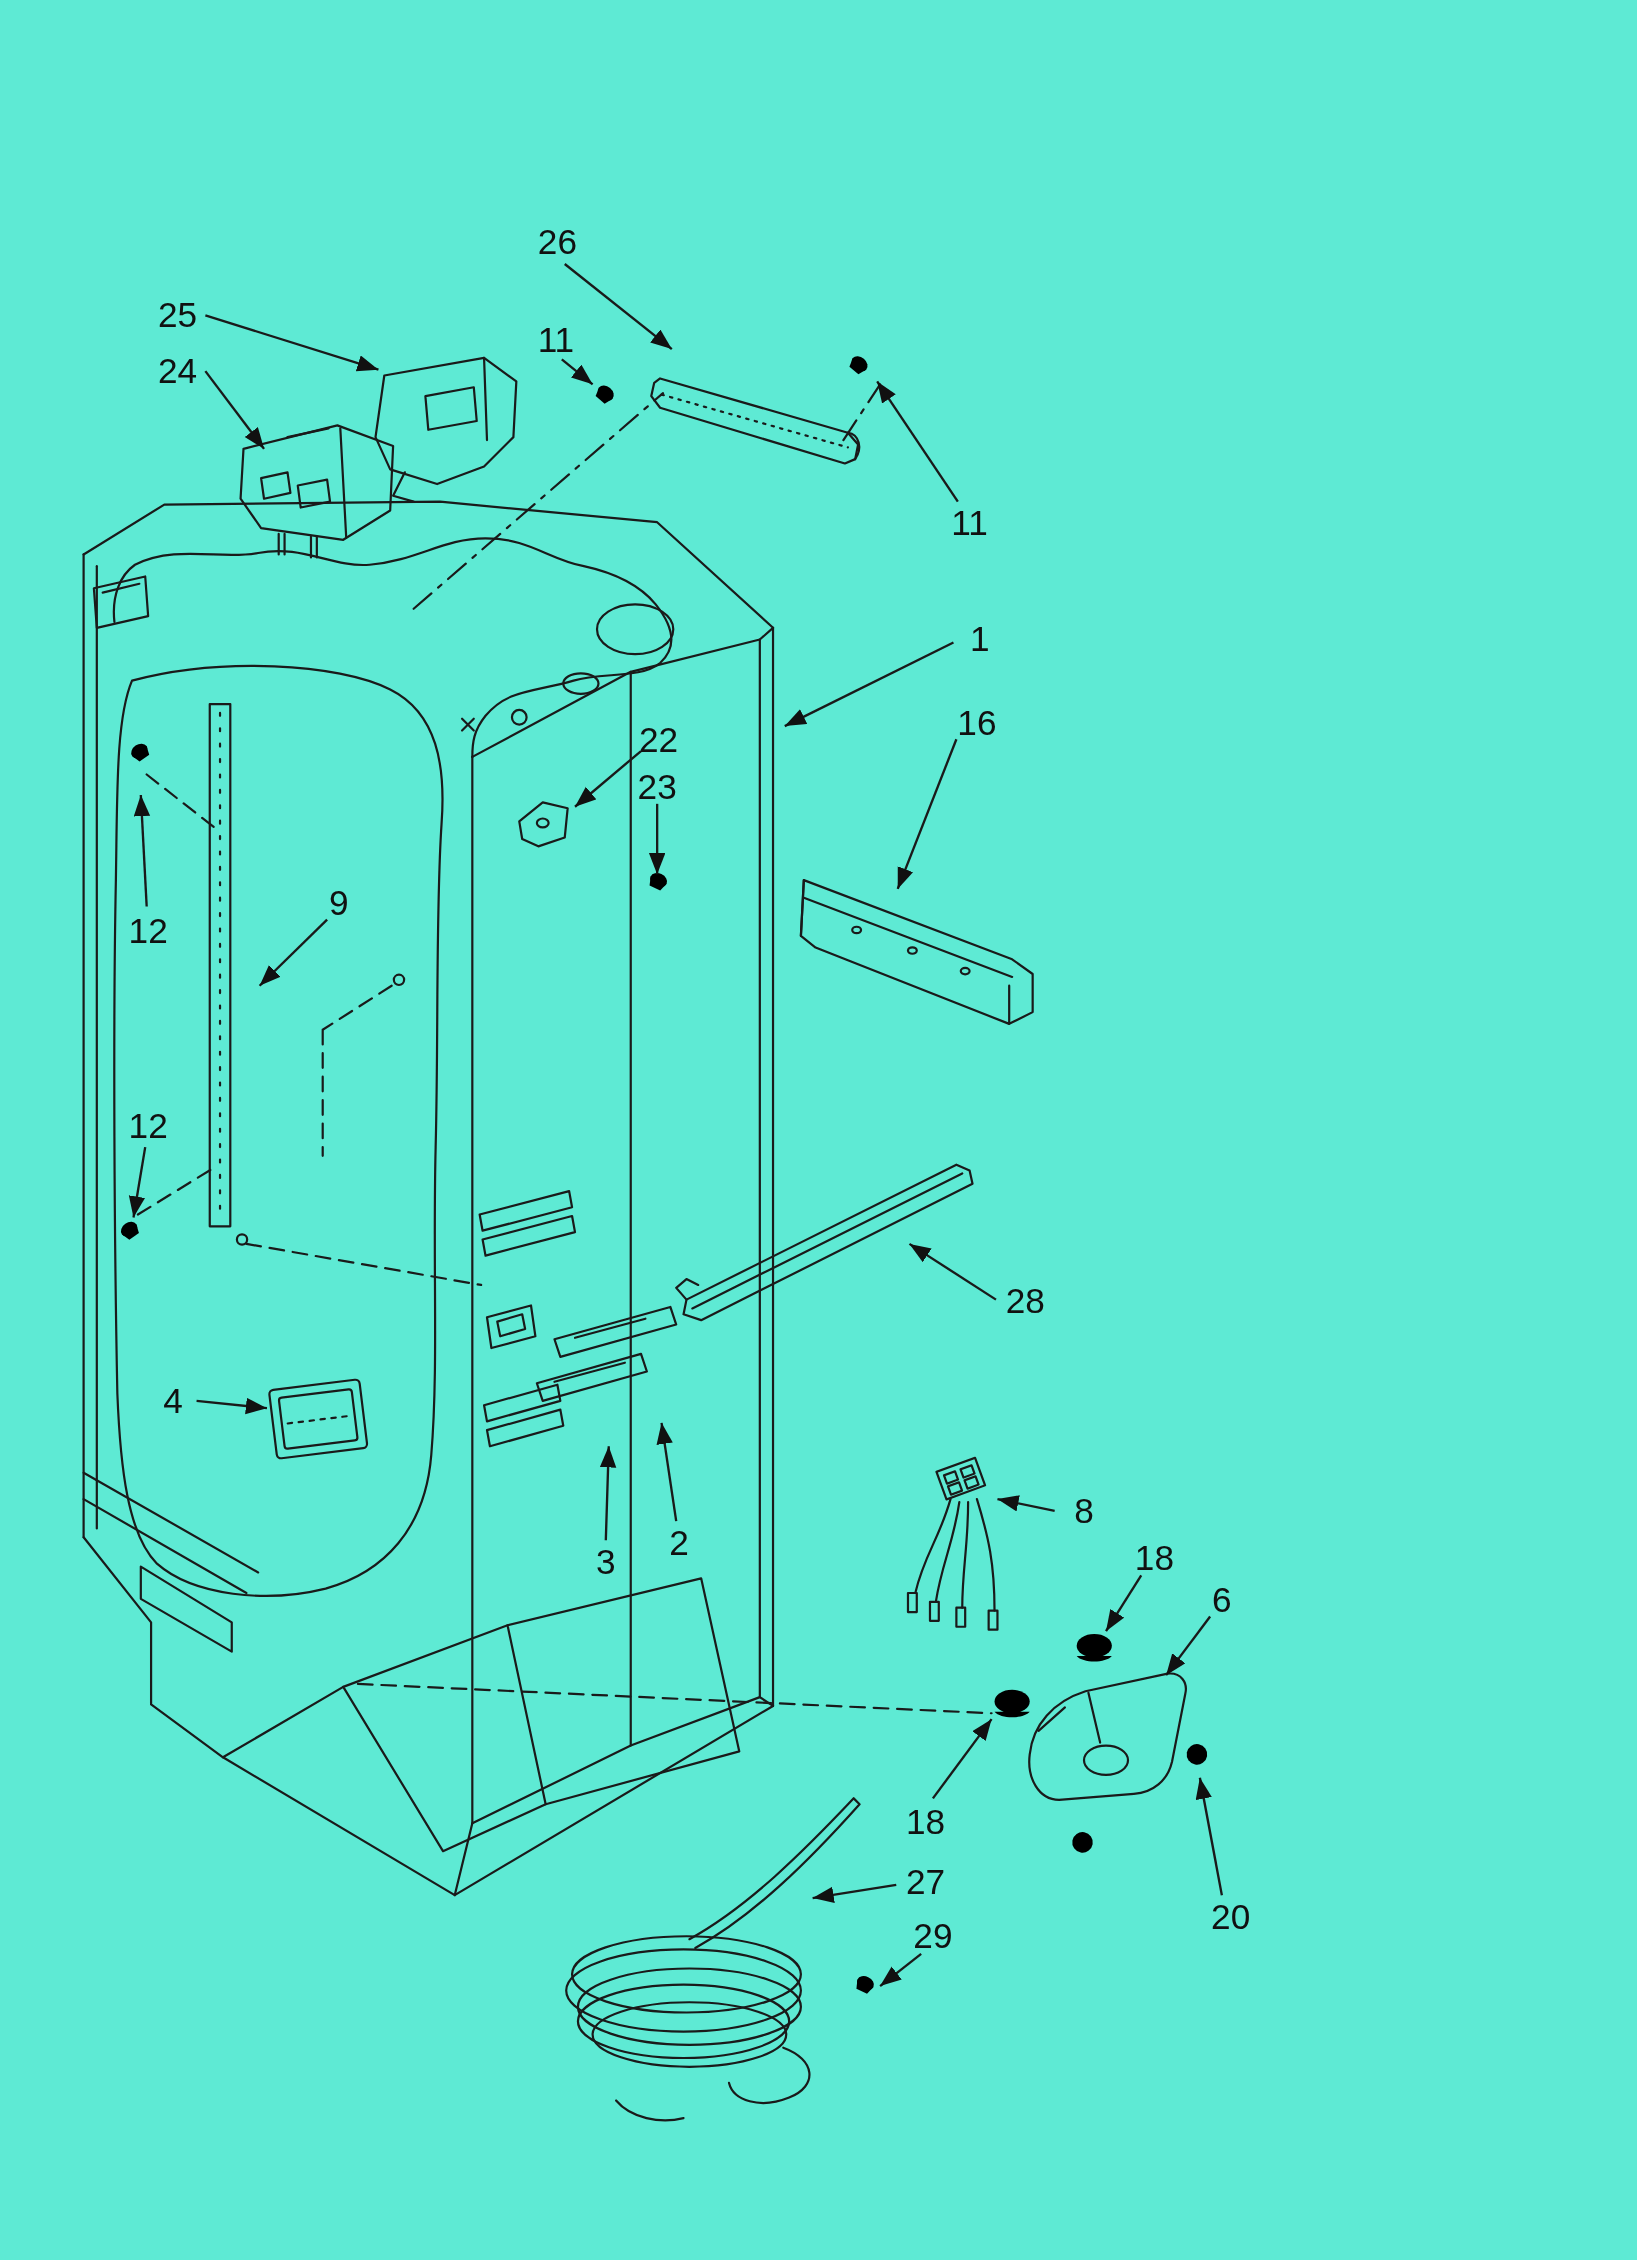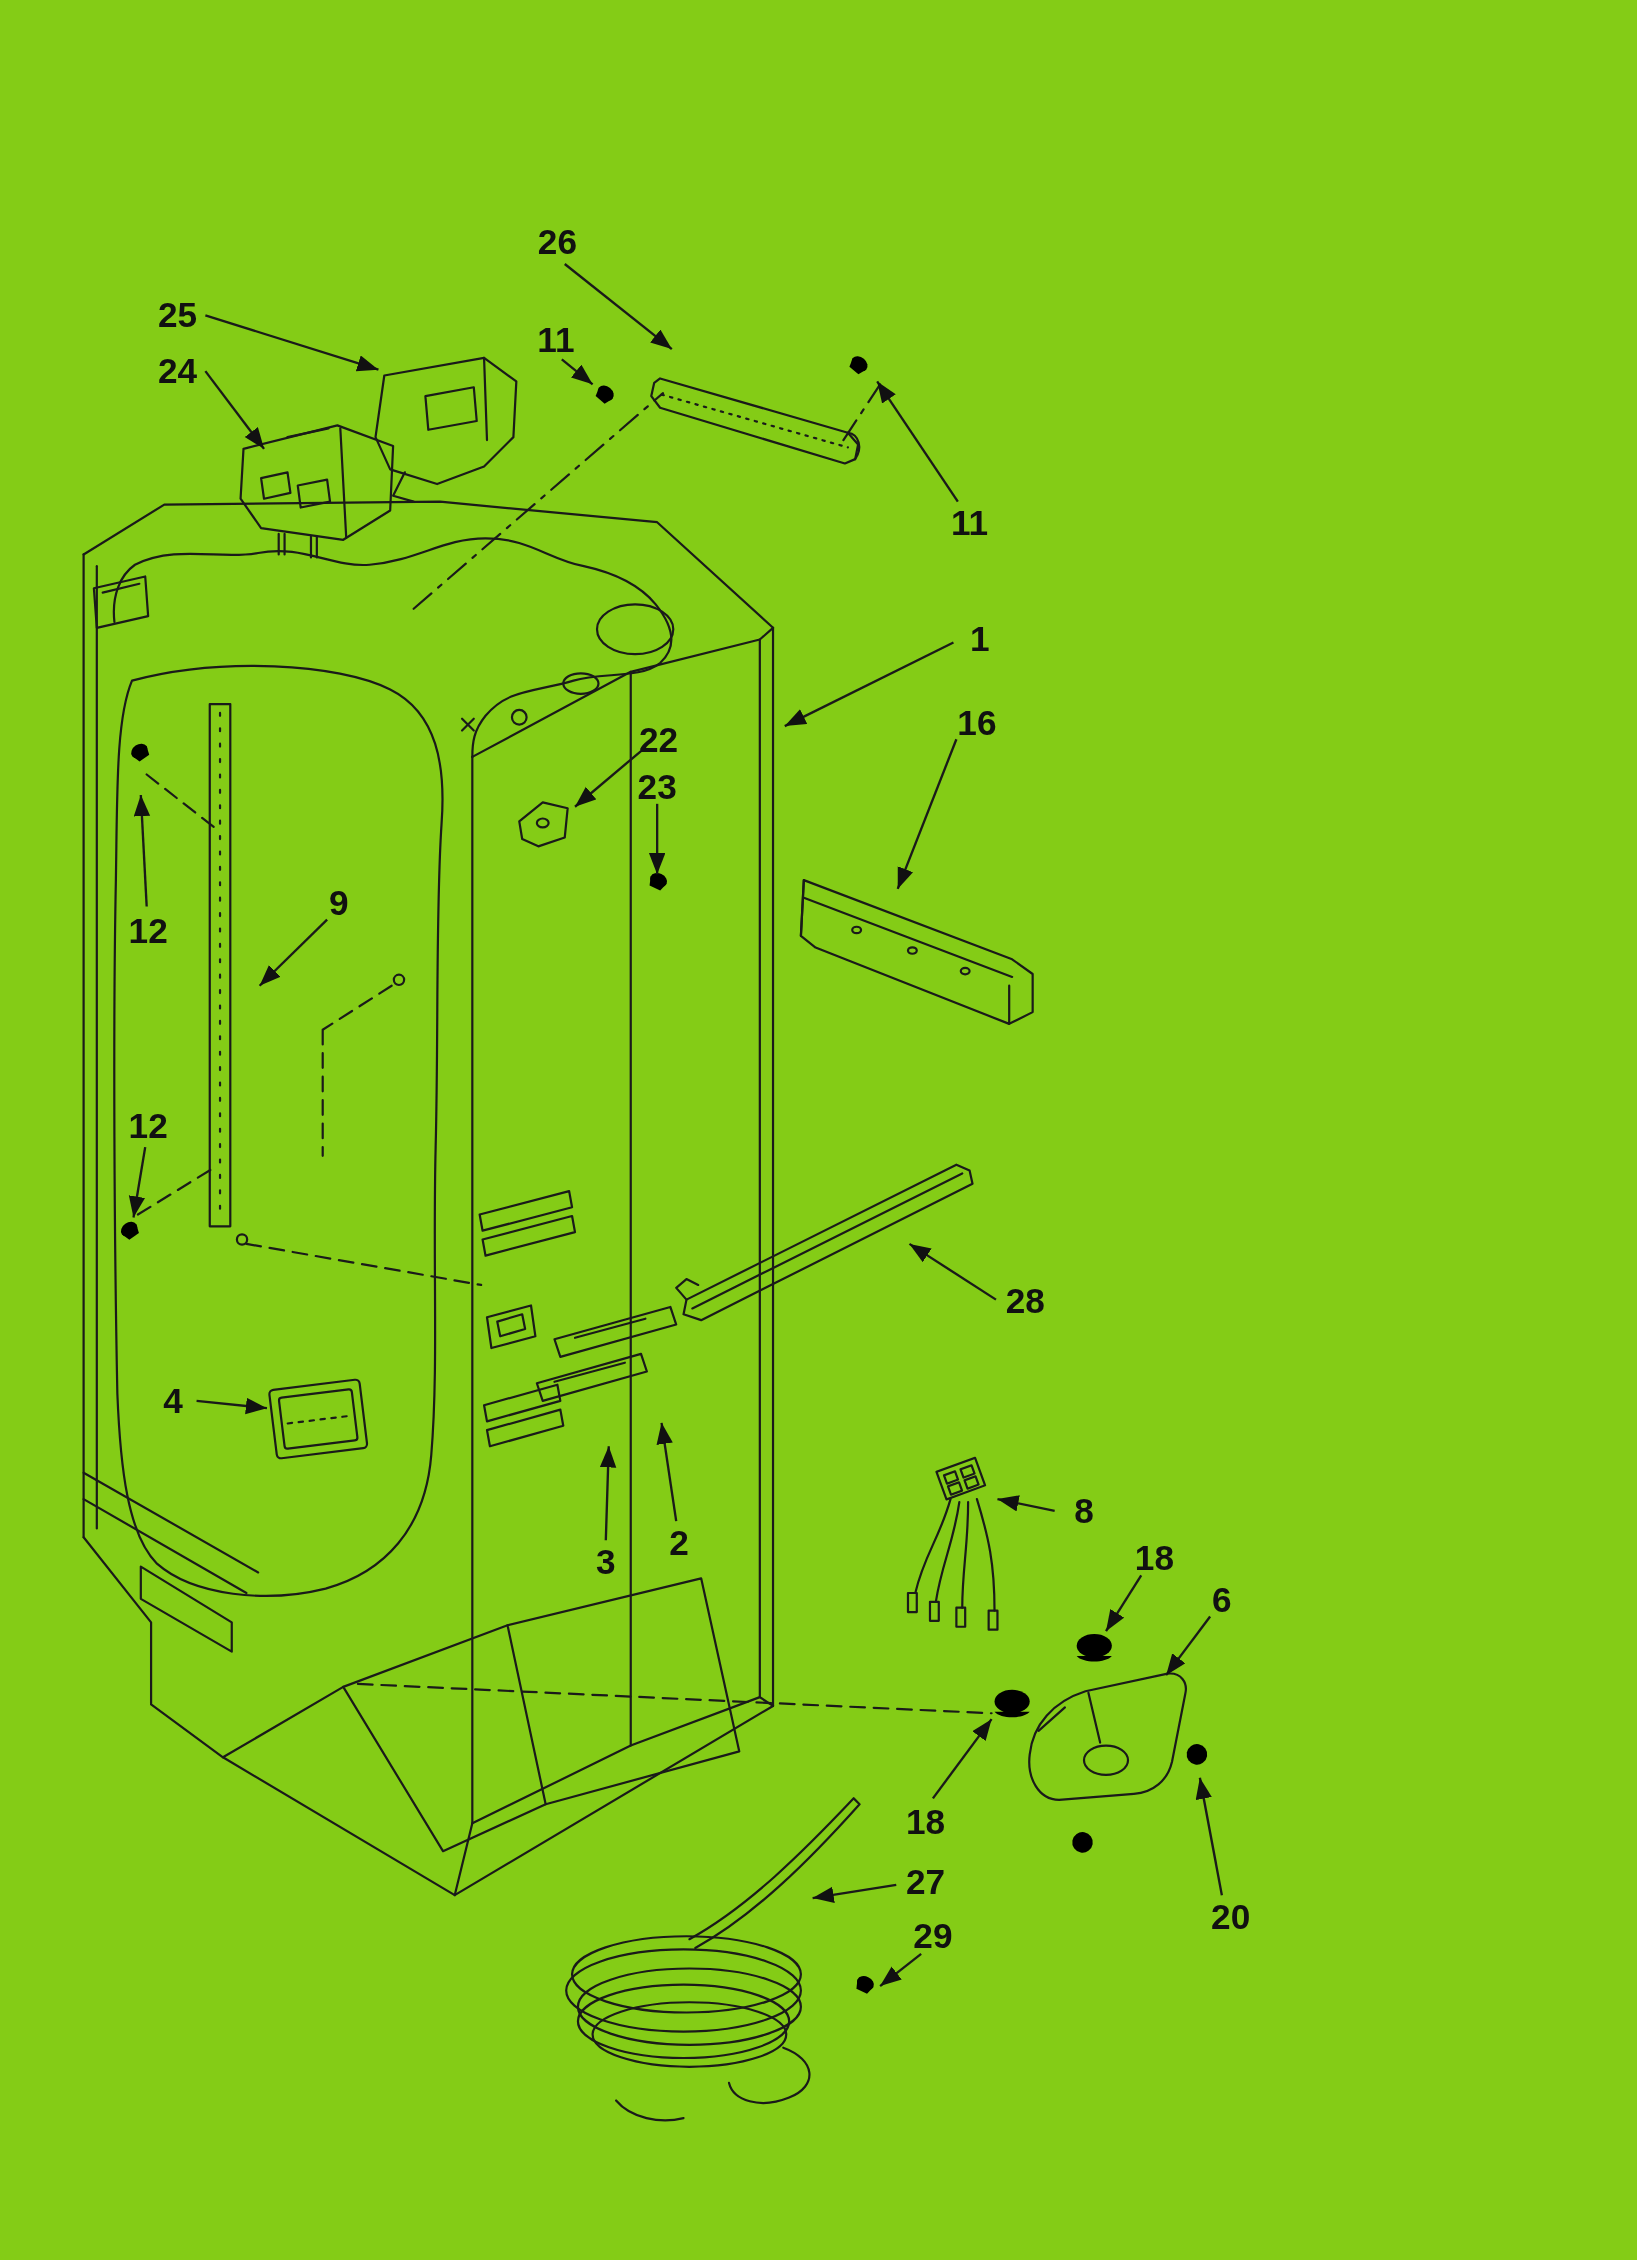--- a/index.html
+++ b/index.html
@@ -1,21 +1,20 @@
 <!DOCTYPE html>
 <html style="font-size:7.8px"><head>
 <meta charset="utf-8">
 <style>
   html, body { margin: 0; padding: 0; background: #ffffff; }
   .page {
     width: 100vw;
     height: calc(100vw * 4623 / 3348);
-    background: #84cc16;
+    background: #5eead4;
     overflow: hidden;
-    font-weight: bold;
   }
   svg { display: block; width: 100%; height: 100%; }
 
   .lines path, .lines line, .lines ellipse, .lines circle, .lines rect {
     fill: none;
     stroke: #1a1a1a;
     stroke-width: 1.5;
     stroke-linecap: round;
     stroke-linejoin: round;
   }

